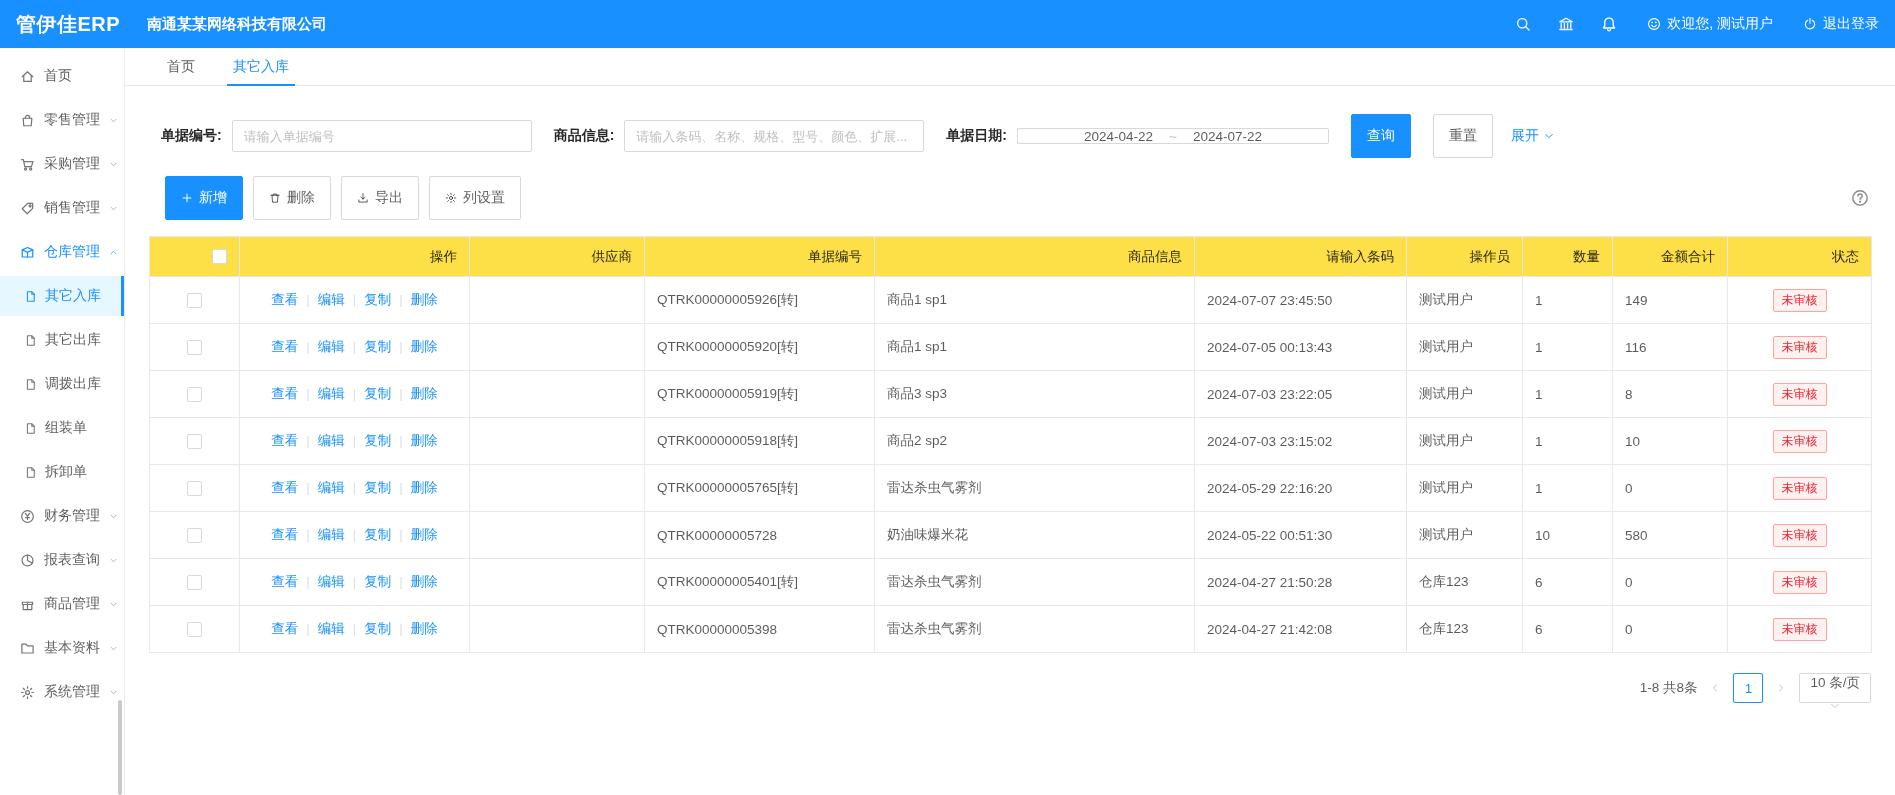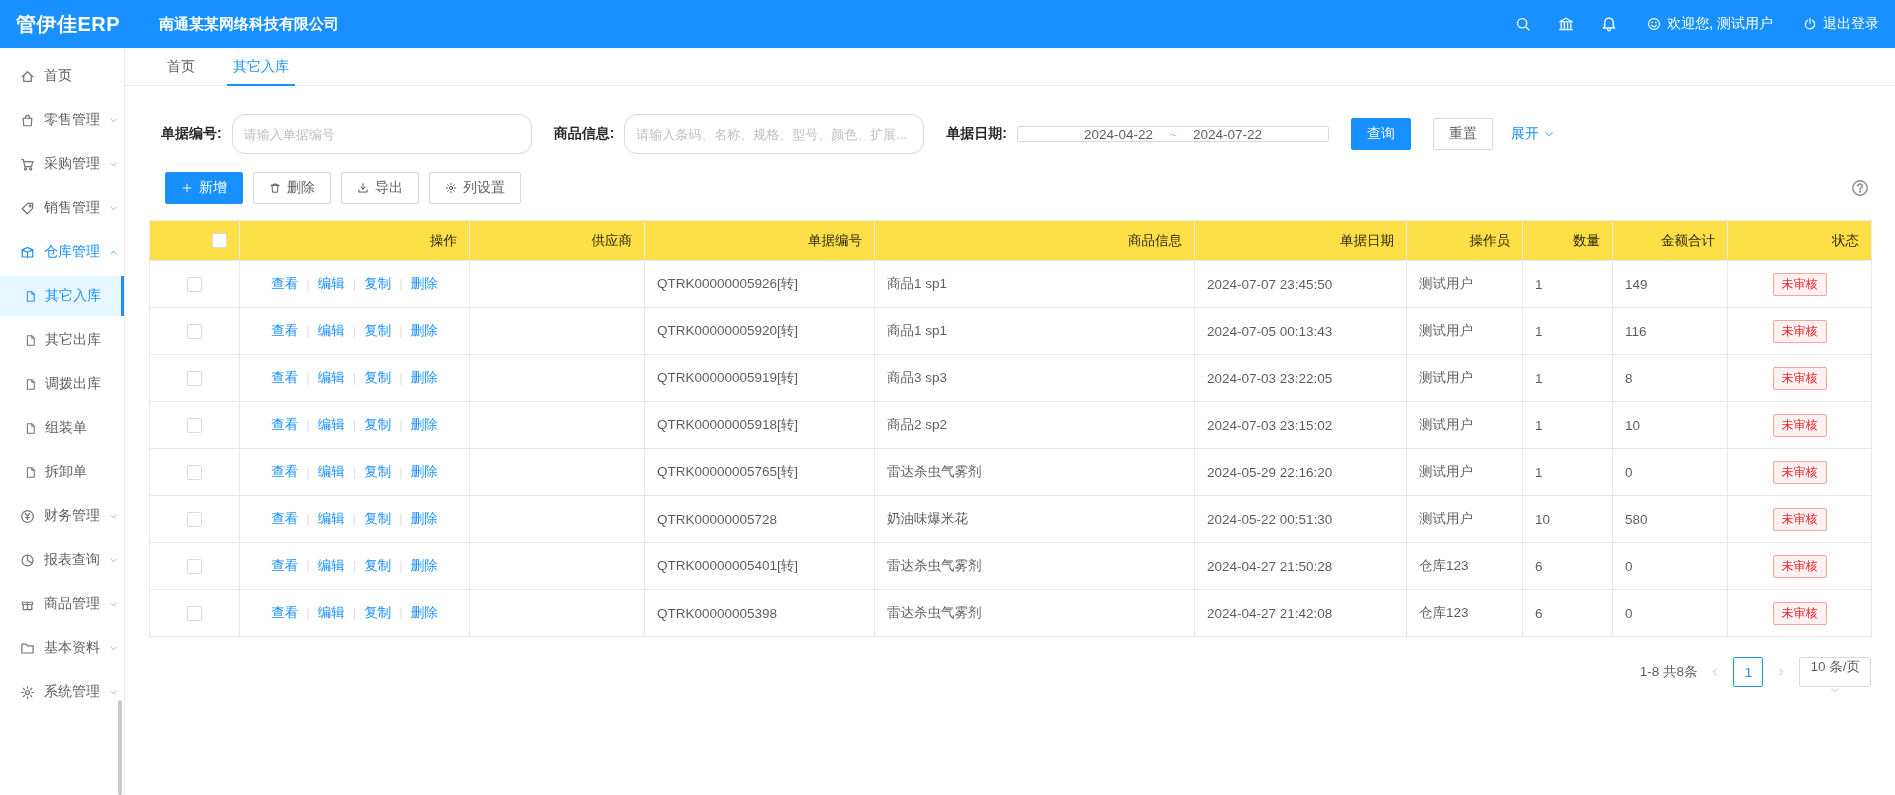--- a/index.html
+++ b/index.html
@@ -17,21 +17,21 @@
   body{font-family:"Liberation Sans","DejaVu Sans",sans-serif;font-size:14px;color:var(--text);background:#fff;overflow:hidden;position:relative;}
 
   .icon{display:inline-flex;width:16px;height:16px;flex:none;}
   .icon svg{width:100%;height:100%;fill:none;stroke:currentColor;stroke-width:1.3;stroke-linecap:round;stroke-linejoin:round;}
   .icon.xs{width:12px;height:12px;}
   .icon.sm{width:14px;height:14px;}
 
   
   .topbar{position:absolute;top:0;left:0;width:100%;height:48px;background:var(--primary);display:flex;align-items:center;color:#fff;z-index:5;}
   .logo{width:125px;flex:none;padding-left:16px;font-size:20px;font-weight:bold;white-space:nowrap;letter-spacing:.5px;}
-  .company{margin-left:34px;font-size:15px;font-weight:bold;white-space:nowrap;}
+  .company{margin-left:22px;font-size:15px;font-weight:bold;white-space:nowrap;}
   .topbar-right{margin-left:auto;display:flex;align-items:center;padding-right:16px;}
   .tb-icon{margin-left:27px;cursor:pointer;}
   .tb-text{margin-left:30px;display:inline-flex;align-items:center;gap:6px;font-size:14px;cursor:pointer;white-space:nowrap;}
 
   
   .sidebar{position:absolute;top:48px;left:0;width:125px;height:747px;background:#fff;border-right:1px solid #ebebeb;padding-top:4px;}
   .side-item{height:40px;margin:4px 0;display:flex;align-items:center;padding:0 10px 0 20px;gap:9px;cursor:pointer;color:var(--text);font-size:14px;white-space:nowrap;}
   .side-item .mi{width:15px;height:15px;color:#767676;}
   .side-item .chev{width:9px;height:9px;margin-left:auto;color:#999;}
   .side-item.parent-active{color:var(--primary);}
@@ -47,25 +47,25 @@
   .main{position:absolute;top:48px;left:125px;width:1770px;height:747px;background:#fff;}
 
   .tabs{height:38px;border-bottom:1px solid var(--border);display:flex;align-items:stretch;padding-left:42px;gap:38px;}
   .tab{display:flex;align-items:center;font-size:14px;cursor:pointer;position:relative;color:var(--text);}
   .tab.active{color:var(--primary);}
   .tab.active::after{content:"";position:absolute;left:-6px;right:-6px;bottom:-1px;height:2px;background:var(--primary);}
 
   .filter-bar{display:flex;align-items:center;margin:28px 26px 18px 36px;gap:22px;flex-wrap:nowrap;}
   .f-group{display:flex;align-items:center;gap:10px;}
   .f-label{font-weight:bold;color:var(--text-strong);font-size:14px;white-space:nowrap;}
-  .f-input{width:300px;height:40px;border:1px solid #d9d9d9;border-radius:13px;padding:0 11px;font-size:13px;color:var(--text);font-family:inherit;outline:none;background:#fff;}
+  .f-input{width:300px;height:32px;border:1px solid #d9d9d9;border-radius:2px;padding:0 11px;font-size:13px;color:var(--text);font-family:inherit;outline:none;background:#fff;}
   .f-input::placeholder{color:#bfbfbf;}
   .date-range{width:312px;height:16px;border:1px solid #d9d9d9;border-radius:2px;display:flex;align-items:center;justify-content:center;gap:16px;font-size:13.5px;cursor:pointer;background:#fff;color:var(--text);}
   .date-sep{color:#bfbfbf;}
-  .btn{height:32px;padding:0 15px;border:1px solid #d9d9d9;border-radius:2px;background:#fff;color:var(--text);font-size:14px;cursor:pointer;display:inline-flex;align-items:center;gap:6px;font-family:inherit;white-space:nowrap;}
+  .btn{height:44px;padding:0 15px;border:1px solid #d9d9d9;border-radius:2px;background:#fff;color:var(--text);font-size:14px;cursor:pointer;display:inline-flex;align-items:center;gap:6px;font-family:inherit;white-space:nowrap;}
   .btn.primary{background:var(--primary);border-color:var(--primary);color:#fff;}
   .expand-link{color:var(--primary);font-size:14px;display:inline-flex;align-items:center;gap:4px;cursor:pointer;white-space:nowrap;margin-left:-4px;}
 
   .toolbar{display:flex;align-items:center;gap:10px;margin:0 26px 16px 40px;}
   .help{margin-left:auto;width:18px;height:18px;color:#8c8c8c;cursor:pointer;}
 
   .grid{width:calc(100% - 48px);margin:0 24px;border-collapse:collapse;table-layout:fixed;font-size:13.5px;}
   .grid th,.grid td{border:1px solid var(--border);padding:0 12px;overflow:hidden;white-space:nowrap;}
   .grid th{background:#fde047;height:40px;font-weight:normal;color:var(--text-strong);text-align:right;}
   .grid td{height:47px;color:var(--text);background:#fff;}
@@ -419,21 +419,21 @@
           <col style="width:115px">
           <col style="width:144px">
       </colgroup>
       <thead>
           <tr>
             <th class="c-center"><span class="checkbox"></span></th>
             <th class="c-center">操作</th>
             <th class="">供应商</th>
             <th class="">单据编号</th>
             <th class="">商品信息</th>
-            <th class="">单据日期</th>
+            <th class="">请输入条码</th>
             <th class="">操作员</th>
             <th class="">数量</th>
             <th class="">金额合计</th>
             <th class="c-center">状态</th>
           </tr>
         </thead>
       <tbody>
           <tr>
             <td class="c-center"><span class="checkbox"></span></td>
             <td class="c-center actions"><a class="act">查看</a><span class="sep">|</span><a class="act">编辑</a><span class="sep">|</span><a class="act">复制</a><span class="sep">|</span><a class="act">删除</a></td>

